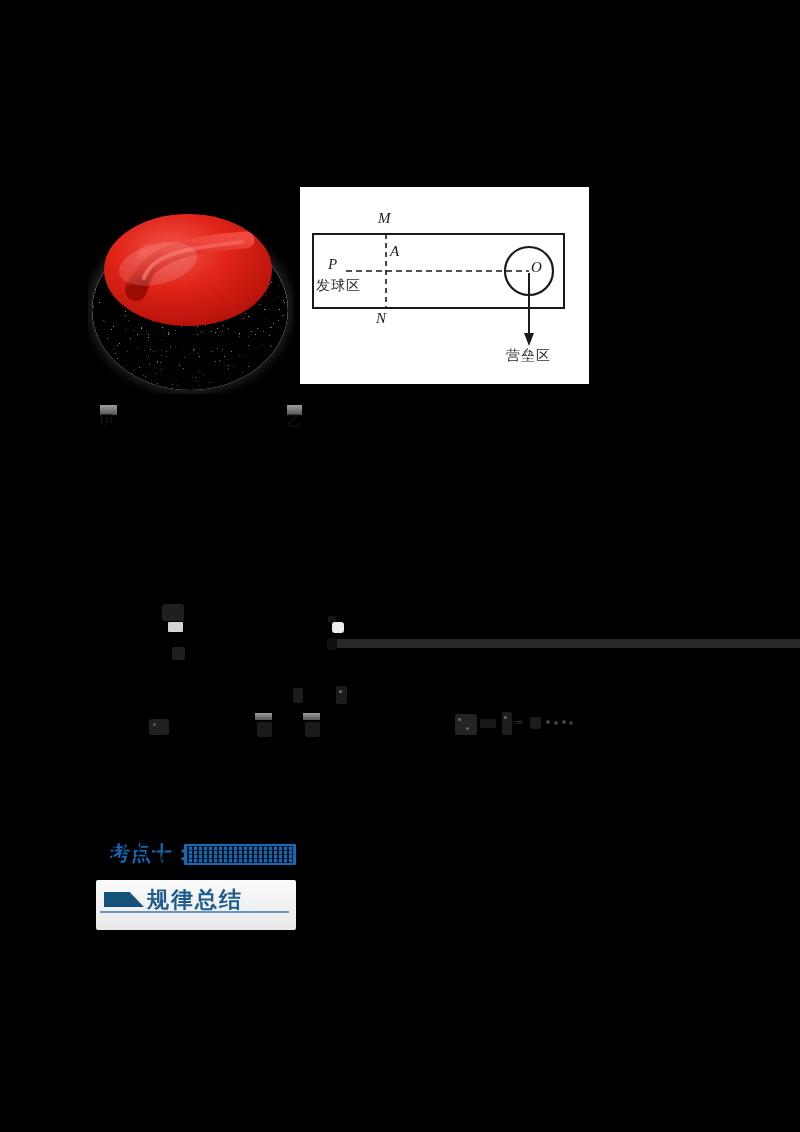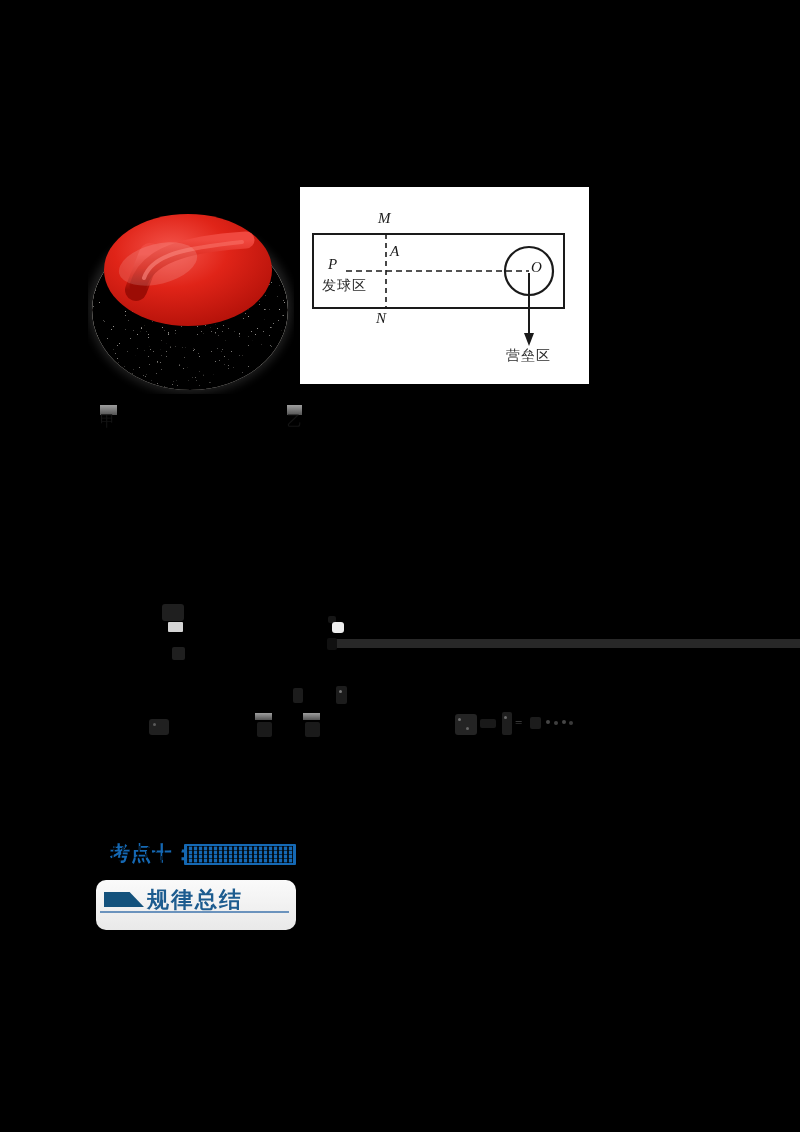--- a/index.html
+++ b/index.html
@@ -30,21 +30,21 @@
       mask-image:repeating-linear-gradient(105deg,#000 0 6px,rgba(0,0,0,.3) 6px 8px);}
   .heading-highlight{position:absolute;left:74px;top:4px;width:112px;height:21px;
       background:var(--accent-blue);border-radius:1px;overflow:hidden;}
   .heading-highlight::after{content:"";position:absolute;inset:2px 3px;
       background-image:
         repeating-linear-gradient(90deg,rgba(0,0,0,.82) 0 2px,transparent 2px 5px,rgba(0,0,0,.82) 5px 7px,transparent 7px 10px),
         repeating-linear-gradient(0deg,rgba(0,0,0,.55) 0 1px,transparent 1px 4px);}
 
   
   .banner-strip{position:absolute;left:96px;top:880px;width:200px;height:50px;
-      background:linear-gradient(#fafafa,#e9e9e9);border-radius:10px;}
+      background:linear-gradient(#fafafa,#e9e9e9);border-radius:2px;}
   .banner-flag{position:absolute;left:8px;top:12px;width:40px;height:15px;
       background:var(--banner-flag);
       clip-path:polygon(0 0,64% 0,100% 100%,0 100%);}
   .banner-title{position:absolute;left:51px;top:5px;font-family:"Liberation Serif",serif;
       font-weight:bold;font-size:22px;color:var(--banner-text);letter-spacing:2px;white-space:nowrap;}
   .banner-underline{position:absolute;left:4px;top:31px;width:189px;height:2px;
       background:var(--banner-underline);}
 </style>
 </head>
 <body>
@@ -107,21 +107,21 @@
       <line x1="46" y1="84" x2="229" y2="84" stroke="#1a1a1a" stroke-width="1.6" stroke-dasharray="6,4"></line>
       <circle cx="229" cy="84" r="24" fill="none" stroke="#1a1a1a" stroke-width="2.2"></circle>
       <line x1="229" y1="86" x2="229" y2="147" stroke="#1a1a1a" stroke-width="2"></line>
       <polygon points="229,159 224,146 234,146" fill="#1a1a1a"></polygon>
     </svg>
     <div class="dlabel" style="left:78px;top:24px;">M</div>
     <div class="dlabel" style="left:90px;top:57px;">A</div>
     <div class="dlabel" style="left:28px;top:70px;">P</div>
     <div class="dlabel" style="left:76px;top:124px;">N</div>
     <div class="dlabel" style="left:231px;top:73px;">O</div>
-    <div class="dzone" style="left:22px;top:92px;">发球区</div>
+    <div class="dzone" style="left:16px;top:92px;">发球区</div>
     <div class="dzone" style="left:206px;top:162px;">营垒区</div>
   </div>
 
   <div class="remnant-layer">
       <div class="remnant cap" style="left: 100px; top: 405px; width: 17px; height: 10px;"></div>
       <div class="remnant" style="left: 100px; top: 414px; width: 17px; height: 18px; color: rgb(20, 20, 20); font-size: 15px; line-height: 1; background: none;">甲</div>
       <div class="remnant cap" style="left: 287px; top: 405px; width: 15px; height: 10px;"></div>
       <div class="remnant" style="left: 287px; top: 414px; width: 15px; height: 18px; color: rgb(20, 20, 20); font-size: 15px; line-height: 1; background: none;">乙</div>
       <div class="remnant" style="left: 162px; top: 604px; width: 22px; height: 17px; background: rgb(31, 31, 31); border-radius: 3px;"></div>
       <div class="remnant" style="left: 168px; top: 622px; width: 15px; height: 10px; background: rgb(212, 212, 212); border-radius: 1px;"></div>

